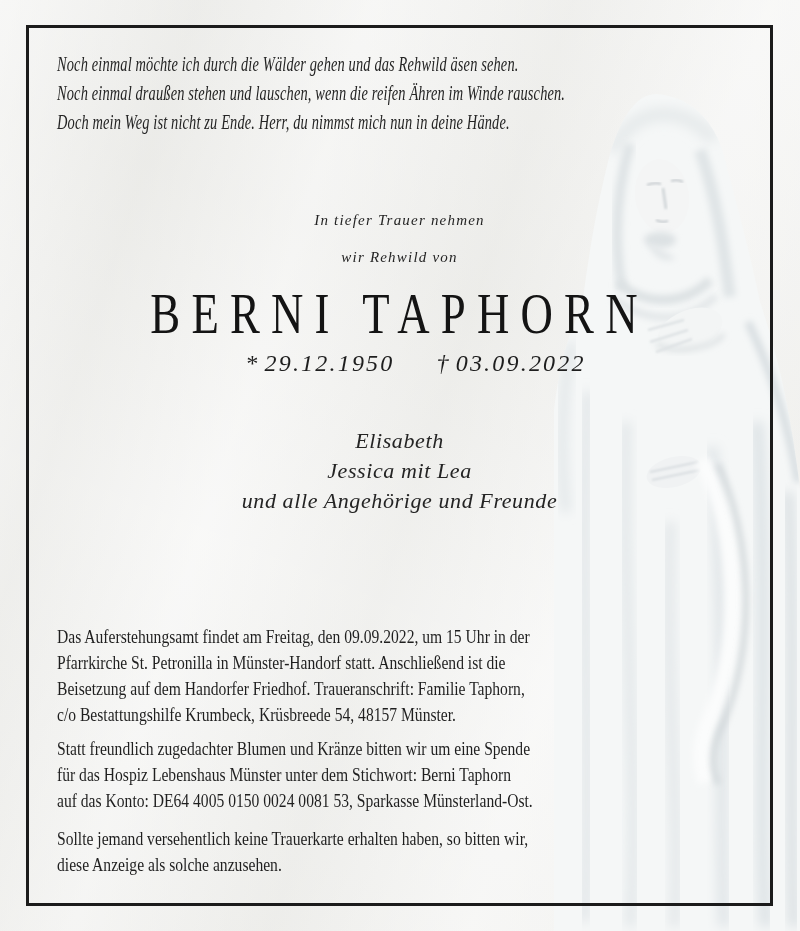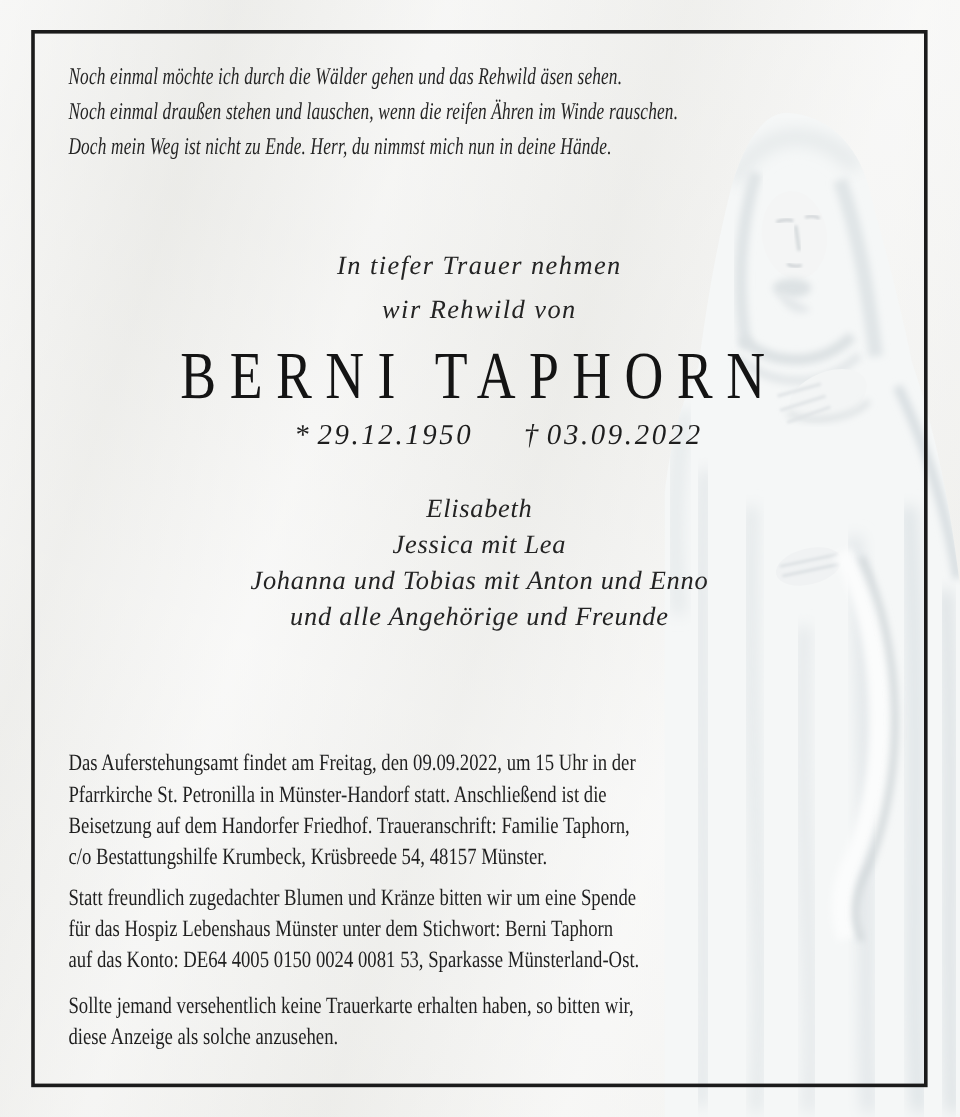--- a/index.html
+++ b/index.html
@@ -20,30 +20,30 @@
     border:3px solid #1b1b1b;box-sizing:border-box;pointer-events:none;
   }
   .content{position:absolute;inset:0;}
   .poem{
     position:absolute;left:57px;top:50px;
     font-style:italic;font-size:20px;line-height:29px;color:#242424;
     letter-spacing:.2px;transform:scaleX(.72);transform-origin:left top;
   }
   .poem .line{white-space:nowrap;}
   .centered{position:absolute;left:29px;width:741px;text-align:center;color:#242424;}
-  .intro{top:202px;font-style:italic;font-size:22px;line-height:37px;letter-spacing:1.2px;}
+  .intro{top:202px;font-style:italic;font-size:15px;line-height:37px;letter-spacing:1.2px;}
   .name{
     top:284px;margin:0;font-weight:400;font-size:56px;line-height:60px;
     letter-spacing:14px;color:#141414;transform:scaleX(.8);white-space:nowrap;
   }
   .dates{top:348px;font-style:italic;font-size:24px;line-height:30px;letter-spacing:2.2px;color:#1e1e1e;}
   .date-group{display:inline-block;margin-left:32px;}
   .date-group + .date-group{margin-left:42px;}
   .date-symbol{margin-right:5px;}
-  .mourners{top:409px;font-style:italic;font-size:22px;line-height:30px;letter-spacing:.6px;}
+  .mourners{top:426px;font-style:italic;font-size:22px;line-height:30px;letter-spacing:.6px;}
   .para{
     position:absolute;left:57px;font-size:19.5px;line-height:26px;color:#1f1f1f;
     transform:scaleX(.8);transform-origin:left top;
   }
   .para .line{white-space:nowrap;}
   .para1{top:624px;}
   .para2{top:736px;}
   .para3{top:826px;}
 </style>
 </head>
@@ -132,21 +132,20 @@
 
     <h1 class="centered name">BERNI TAPHORN</h1>
 
     <div class="centered dates">
       <span class="date-group"><span class="date-symbol">*</span><span>29.12.1950</span></span><span class="date-group"><span class="date-symbol">†</span><span>03.09.2022</span></span>
     </div>
 
     <div class="centered mourners">
       <div>Elisabeth</div>
       <div>Jessica mit Lea</div>
-      <div>Johanna und Tobias mit Anton und Enno</div>
       <div>und alle Angehörige und Freunde</div>
     </div>
 
     <div class="para para1">
       <div class="line">Das Auferstehungsamt findet am Freitag, den 09.09.2022, um 15 Uhr in der</div>
       <div class="line">Pfarrkirche St. Petronilla in Münster-Handorf statt. Anschließend ist die</div>
       <div class="line">Beisetzung auf dem Handorfer Friedhof. Traueranschrift: Familie Taphorn,</div>
       <div class="line">c/o Bestattungshilfe Krumbeck, Krüsbreede 54, 48157 Münster.</div>
     </div>
 

